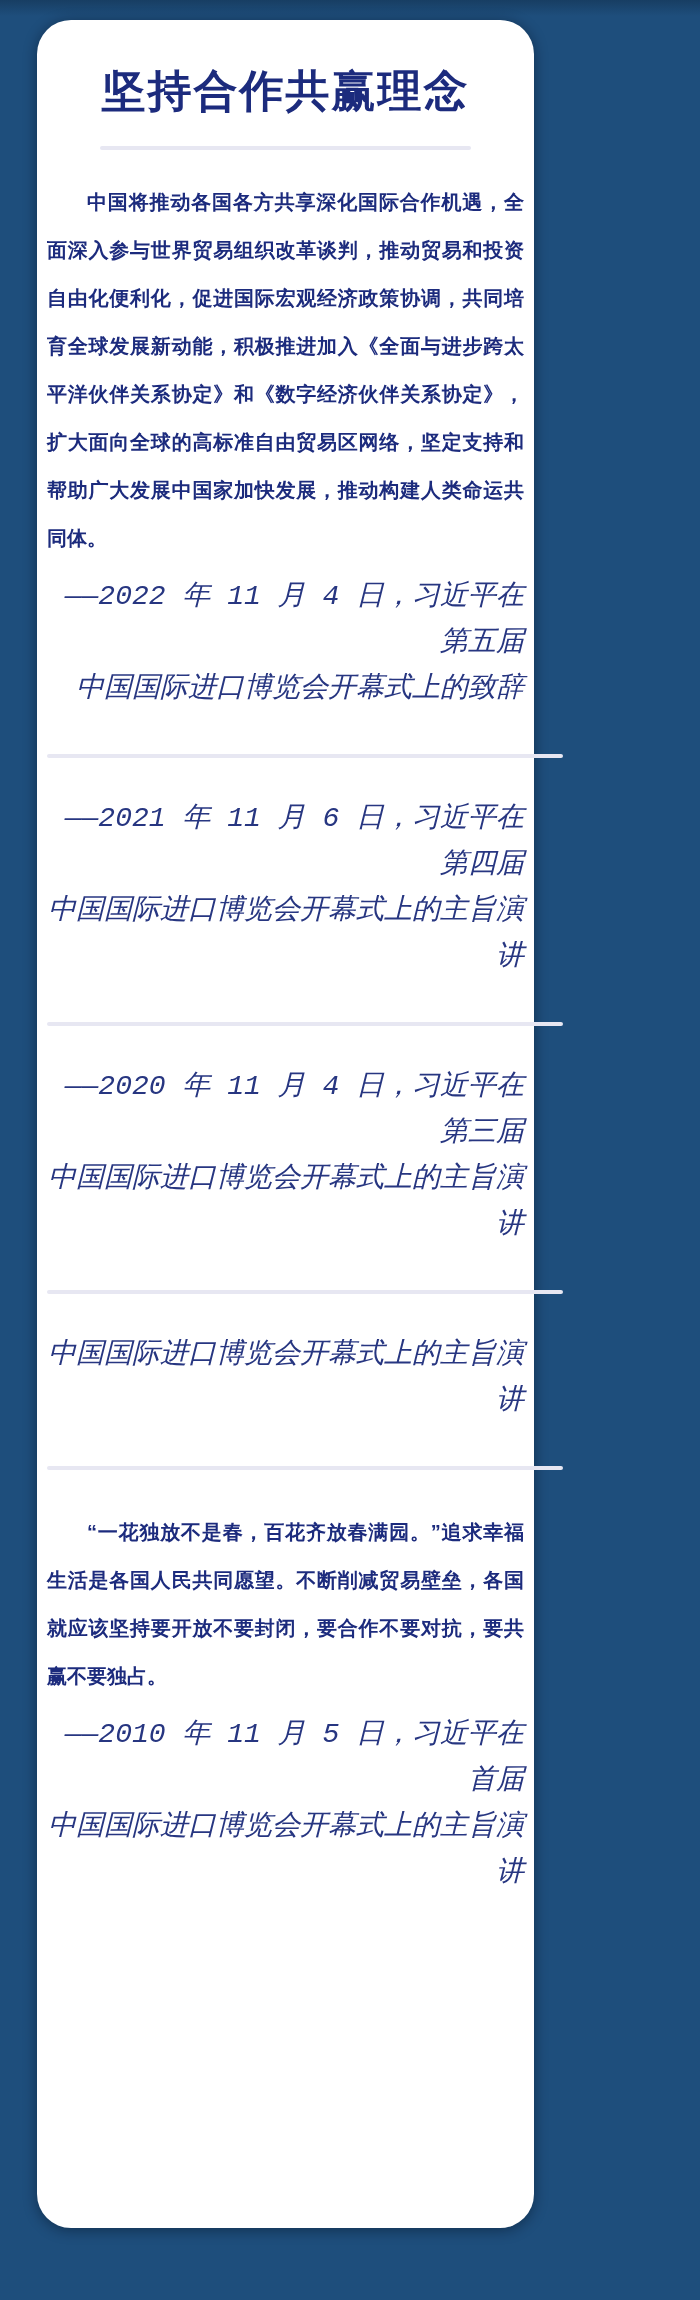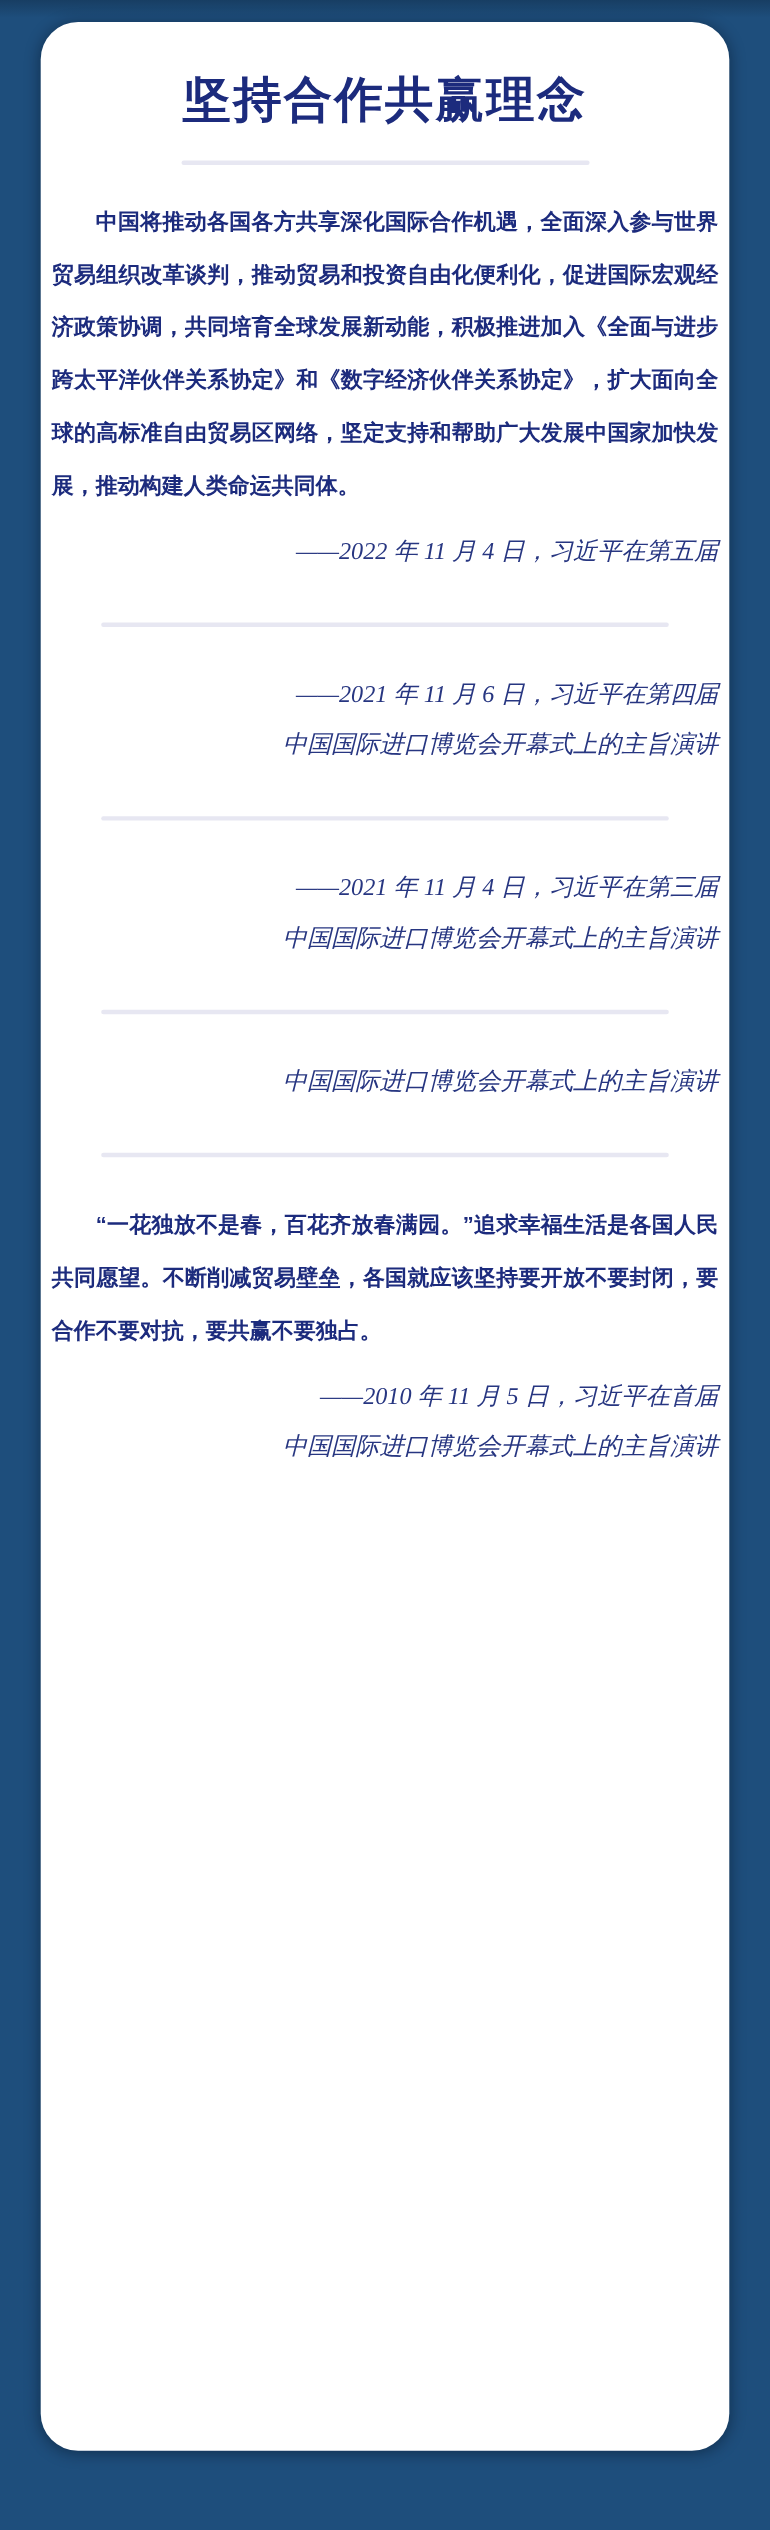--- a/index.html
+++ b/index.html
@@ -15,21 +15,21 @@
     background:var(--bg);
     font-family:"Liberation Sans","DejaVu Sans",sans-serif;
     position:relative;
   }
   .page{position:absolute;inset:0;background:var(--bg);}
   .page::before{ 
     content:"";position:absolute;left:0;top:0;width:100%;height:16px;
     background:linear-gradient(to bottom,rgba(8,24,40,0.30),rgba(8,24,40,0));
   }
   .card{
-    position:absolute;left:37px;top:20px;width:626px;height:2208px;
+    position:absolute;left:37px;top:20px;width:497px;height:2208px;
     background:var(--card);
     border-radius:34px;
     box-shadow:0 2px 14px rgba(0,10,25,0.45);
     padding:42px 10px 0 10px;
   }
   .title{
     text-align:center;
     font-size:44px;line-height:58px;font-weight:700;
     letter-spacing:2px;
     color:var(--text);
@@ -47,57 +47,58 @@
   .quote{
     margin-top:28px;
     font-size:20px;line-height:48px;font-weight:700;
     color:var(--text);
     text-align:justify;
     text-indent:2em;
     word-break:break-all;
   }
   .attribution{
     margin-top:12px;
-    font-family:Liberation Serif, serif;
+    font-family:Liberation Mono, monospace;
     font-style:italic;
-    font-size:22px;line-height:46px;font-weight:400;
+    font-size:28px;line-height:46px;font-weight:400;
     color:var(--attr);
     text-align:right;
   }
 </style>
 </head>
 <body>
 
 <div class="page">
   <div class="card">
 
     <h1 class="title">坚持合作共赢理念</h1>
     <div class="title-divider"></div>
 
     <section>
       <p class="quote">中国将推动各国各方共享深化国际合作机遇，全面深入参与世界贸易组织改革谈判，推动贸易和投资自由化便利化，促进国际宏观经济政策协调，共同培育全球发展新动能，积极推进加入《全面与进步跨太平洋伙伴关系协定》和《数字经济伙伴关系协定》，扩大面向全球的高标准自由贸易区网络，坚定支持和帮助广大发展中国家加快发展，推动构建人类命运共同体。</p>
       <div class="attribution">
         <div>——2022 年 11 月 4 日，习近平在第五届</div>
+        <div>中国国际进口博览会开幕式上的致辞</div>
       </div>
     </section>
 
     <div class="section-divider"></div>
 
     <section>
       <div class="attribution">
         <div>——2021 年 11 月 6 日，习近平在第四届</div>
         <div>中国国际进口博览会开幕式上的主旨演讲</div>
       </div>
     </section>
 
     <div class="section-divider"></div>
 
     <section>
       <div class="attribution">
-        <div>——2021 年 11 月 4 日，习近平在第三届</div>
+        <div>——2020 年 11 月 4 日，习近平在第三届</div>
         <div>中国国际进口博览会开幕式上的主旨演讲</div>
       </div>
     </section>
 
     <div class="section-divider"></div>
 
     <section>
       <div class="attribution">
         <div>中国国际进口博览会开幕式上的主旨演讲</div>
       </div>

